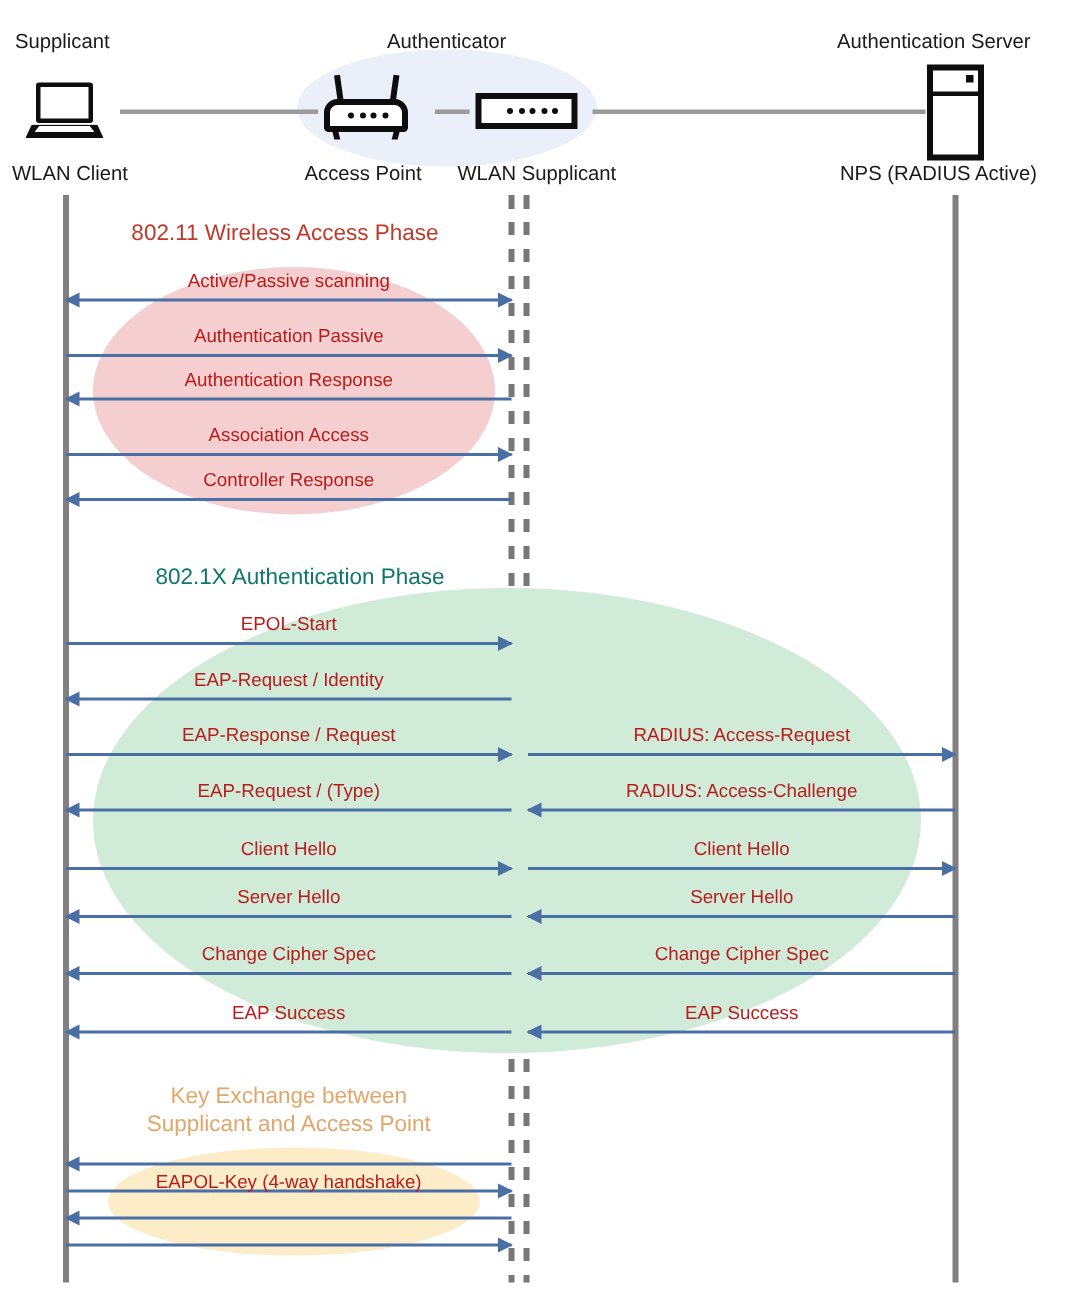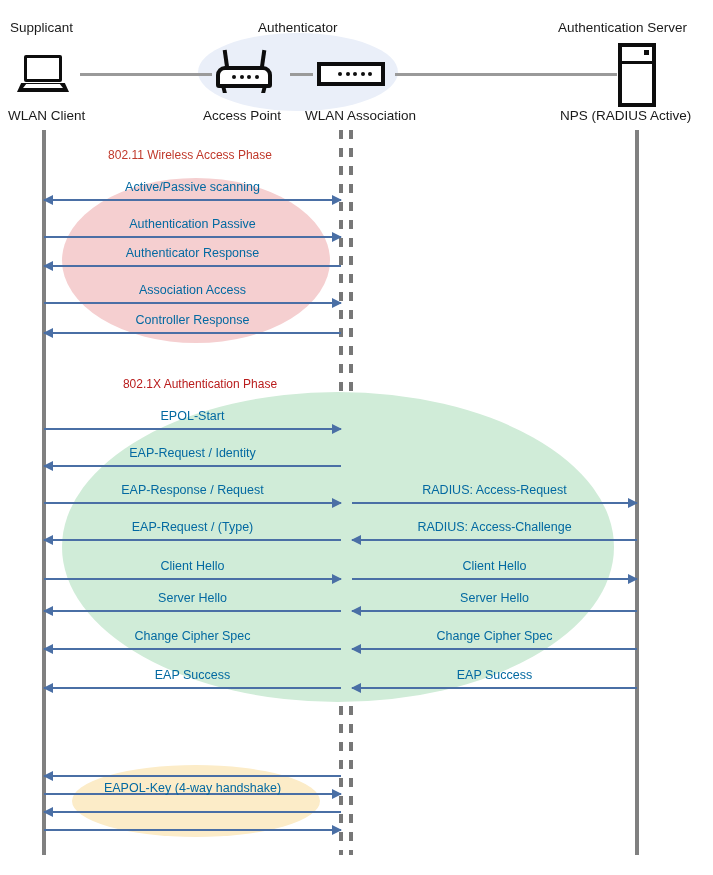--- a/index.html
+++ b/index.html
@@ -151,21 +151,21 @@
 
   
   .phase-ellipse {
     position: absolute;
     border-radius: 50%;
   }
 
   
   .phase-title {
     position: absolute;
-    font-size: 12px;
+    font-size: 15px;
     text-align: center;
     line-height: 19px;
     white-space: pre-line;
   }
 
   
   .msg { position: absolute; height: 0; }
   .msg-line {
     position: absolute;
     left: 0; top: 0;
@@ -187,21 +187,21 @@
   .msg-head.left {
     left: -1px;
     border-right: 10px solid #4a6fa5;
   }
   .msg-label {
     position: absolute;
     bottom: 5px;
     width: 100%;
     text-align: center;
     font-size: 12.5px;
-    color: #0369a1;
+    color: #b91c1c;
     white-space: nowrap;
   }
 </style>
 </head>
 <body>
 
 <div id="canvas">
 
   <div class="halo" style="left:198px; top:33px; width:200px; height:78px;"></div>
 
@@ -245,54 +245,56 @@
   </div>
 
   <div class="icon-wrap" style="left:618px; top:43px; width:38px; height:64px;">
     <div class="srv-body"></div>
     <div class="srv-div"></div>
     <div class="srv-led"></div>
   </div>
 
   <div class="actor-name" style="left:8px; top:108px;">WLAN Client</div>
   <div class="actor-name" style="left:203px; top:108px;">Access Point</div>
-  <div class="actor-name" style="left:305px; top:108px;">WLAN Association</div>
+  <div class="actor-name" style="left:305px; top:108px;">WLAN Supplicant</div>
   <div class="actor-name" style="left:560px; top:108px;">NPS (RADIUS Active)</div>
 
   <div class="lifeline" style="left:42px; top:130px; height:725px;"></div>
   <div class="lifeline-dashed" style="left:339px; top:130px; height:725px;"></div>
   <div class="lifeline-dashed" style="left:349px; top:130px; height:725px;"></div>
   <div class="lifeline" style="left:635px; top:130px; height:725px;"></div>
 
   <div class="phase-ellipse" style="left:62px; top:178px; width:268px; height:165px; background:#f5cfd0;"></div>
 
   <div class="phase-ellipse" style="left:62px; top:392px; width:552px; height:310px; background:#d0ecd8;"></div>
 
   <div class="phase-ellipse" style="left:72px; top:765px; width:248px; height:72px; background:#fcecc8;"></div>
 
   <div class="phase-title" style="left:70px; top:146px; width:240px; color:#c0392b;">802.11 Wireless Access Phase</div>
-  <div class="phase-title" style="left:85px; top:375px; width:230px; color:#b91c1c;">802.1X Authentication Phase</div>
+  <div class="phase-title" style="left:85px; top:375px; width:230px; color:#0f766e;">802.1X Authentication Phase</div>
+  <div class="phase-title" style="left:85px; top:721px; width:215px; color:#e0a76a;">Key Exchange between
+Supplicant and Access Point</div>
 
   <div class="msg" style="left:44px; top:199px; width:297px;">
     <div class="msg-line"></div>
     <div class="msg-head right"></div>
     <div class="msg-head left"></div>
     <div class="msg-label">Active/Passive scanning</div>
   </div>
 
   <div class="msg" style="left:44px; top:236px; width:297px;">
     <div class="msg-line"></div>
     <div class="msg-head right"></div>
     <div class="msg-label">Authentication Passive</div>
   </div>
 
   <div class="msg" style="left:44px; top:265px; width:297px;">
     <div class="msg-line"></div>
     <div class="msg-head left"></div>
-    <div class="msg-label">Authenticator Response</div>
+    <div class="msg-label">Authentication Response</div>
   </div>
 
   <div class="msg" style="left:44px; top:302px; width:297px;">
     <div class="msg-line"></div>
     <div class="msg-head right"></div>
     <div class="msg-label">Association Access</div>
   </div>
 
   <div class="msg" style="left:44px; top:332px; width:297px;">
     <div class="msg-line"></div>

